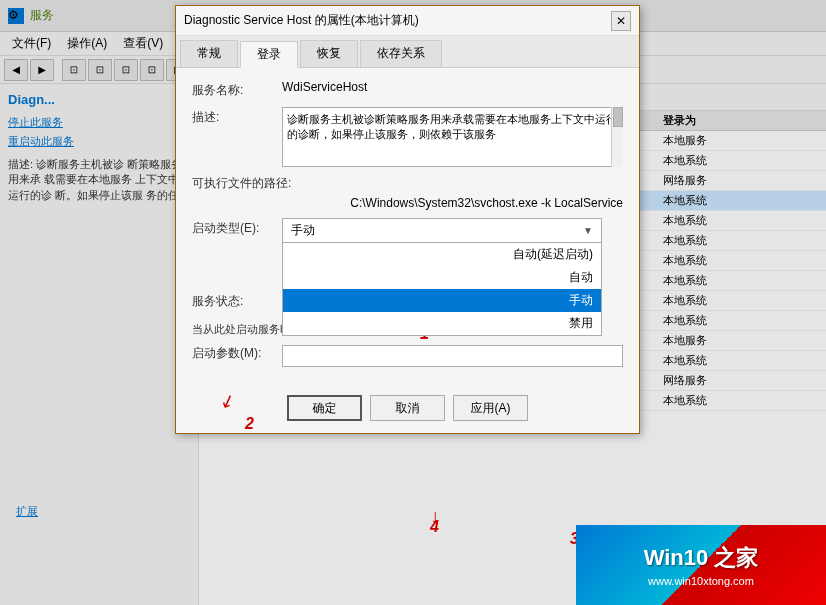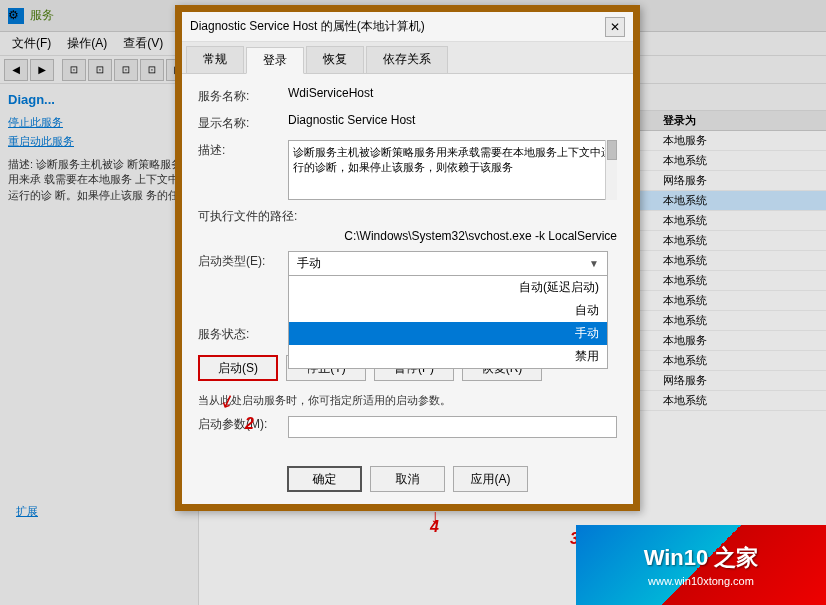--- a/index.html
+++ b/index.html
@@ -155,21 +155,21 @@
       align-items: flex-start;
       justify-content: center;
     }
 
     .modal-dialog {
       position: absolute;
       top: 5px;
       left: 175px;
       width: 465px;
       background: #f5f5f5;
-      border: 7px solid #a16207;
+      border: 1px solid #a16207;
       box-shadow: 2px 2px 8px rgba(0,0,0,0.3);
     }
 
     .modal-titlebar {
       background: #f5f5f5;
       height: 30px;
       display: flex;
       align-items: center;
       justify-content: space-between;
       padding: 0 8px;
@@ -628,24 +628,20 @@
       <div class="tab-item">依存关系</div>
     </div>
 
     <div class="modal-content">
 
       <div class="form-row">
         <span class="form-label">服务名称:</span>
         <span class="form-value">WdiServiceHost</span>
       </div>
 
-      <div class="form-row">
-        <span class="form-label">显示名称:</span>
-        <span class="form-value">Diagnostic Service Host</span>
-      </div>
 
       <div class="form-row">
         <span class="form-label">描述:</span>
         <div style="position:relative;flex:1;">
           <div class="desc-box">
             <span>诊断服务主机被诊断策略服务用来承载需要在本地服务上下文中运行的诊断，如果停止该服务，则依赖于该服务</span>
           </div>
           <div style="position:absolute;right:0;top:0;width:12px;height:100%;background:#f0f0f0;border-left:1px solid #ccc;">
             <div style="width:10px;height:20px;background:#c0c0c0;border:1px solid #aaa;margin:0 auto;"></div>
           </div>
@@ -671,26 +667,20 @@
             <div class="dropdown-option">禁用</div>
           </div>
         </div>
       </div>
 
       <div class="status-row" style="margin-top:50px;">
         <span class="status-label">服务状态:</span>
         <span class="status-value">正在运行</span>
       </div>
 
-      <div class="buttons-row">
-        <button class="action-btn start-btn">启动(S)</button>
-        <button class="action-btn">停止(T)</button>
-        <button class="action-btn">暂停(P)</button>
-        <button class="action-btn">恢复(R)</button>
-      </div>
 
       <div class="hint-text">当从此处启动服务时，你可指定所适用的启动参数。</div>
 
       <div class="param-row">
         <span class="param-label">启动参数(M):</span>
         <input class="param-input" type="text" value="" style="">
       </div>
     </div>
 
     <div class="dialog-footer">

